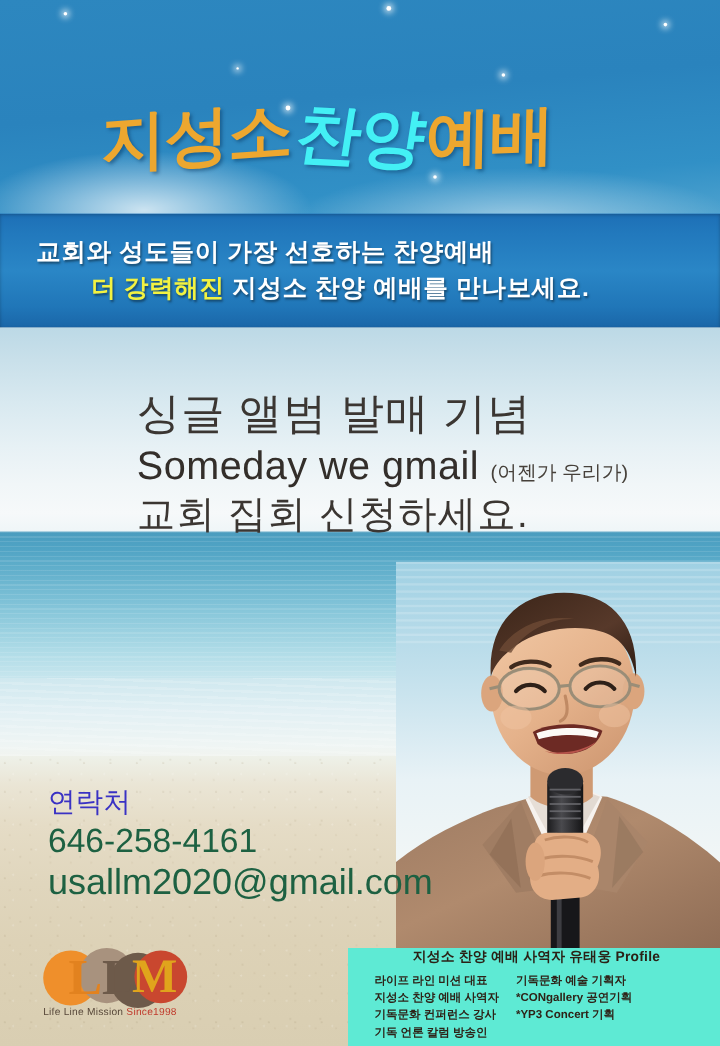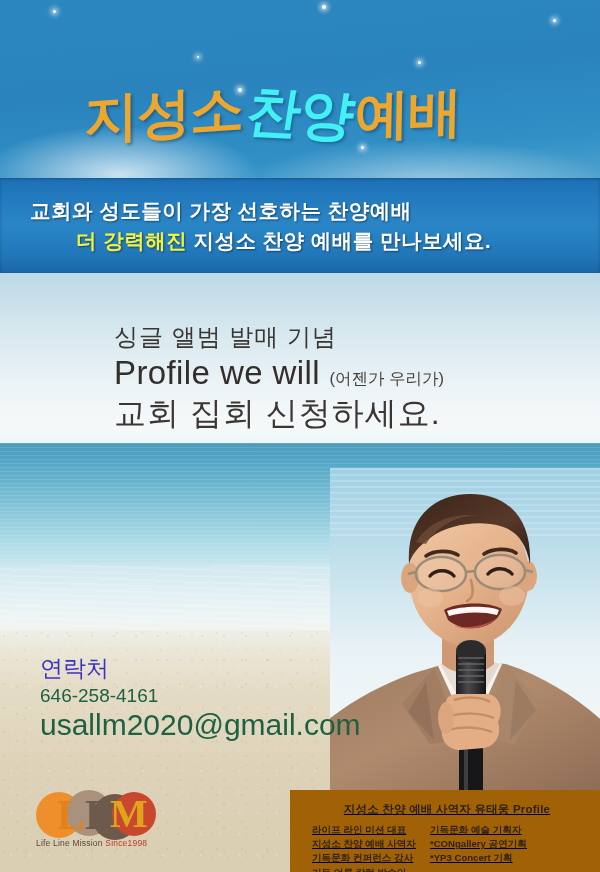--- a/index.html
+++ b/index.html
@@ -101,33 +101,33 @@
   .calli span { display:inline-block; }
   .calli .c1 { color:#eda72f; transform:rotate(-4deg) skewX(-4deg);
     text-shadow:2px 2px 3px rgba(0,40,80,.4); }
   .calli .c2 { color:#43f0f5; transform:rotate(3deg) skewX(-6deg);
     margin-left:4px; text-shadow:2px 2px 3px rgba(0,40,80,.35); }
   .calli .c3 { color:#eda72f; transform:rotate(-2deg) skewX(-3deg);
     margin-left:2px; text-shadow:2px 2px 3px rgba(0,40,80,.4); }
 
   
   .msg { position:absolute; left:114px; top:322px; }
-  .msg-l1 { font-size:24px; color:#3b3632; line-height:1.28;
+  .msg-l1 { font-size:36px; color:#3b3632; line-height:1.28;
     letter-spacing:1px; }
   .msg-l2 { font-size:33px; color:#332e2a; line-height:1.22;
     letter-spacing:.4px; white-space:nowrap; }
   .msg-l2 .paren { font-size:16.5px; color:#46403a; letter-spacing:0; }
   .msg-l3 { font-size:32px; color:#3b3632; line-height:1.28;
     letter-spacing:1px; }
 
   
   .contact { position:absolute; left:40px; top:655px; }
   .contact-label { font-size:23px; color:#3a32c4; line-height:1.2;
     margin-bottom:1px; }
-  .contact-phone { font-size:19px; color:#1d6142; line-height:1.22; }
+  .contact-phone { font-size:28px; color:#1d6142; line-height:1.22; }
   .contact-mail { font-size:30px; color:#1d6142; line-height:1.22; }
 
   
   .photo {
     position:absolute; left:330px; top:468px; width:270px; height:330px;
     overflow:hidden;
   }
 
   
   .logo { position:absolute; left:30px; top:788px; width:130px; height:66px; }
@@ -141,23 +141,22 @@
   .logo-L1 { left:27px; top:6px; color:#e2821f; }
   .logo-L2 { left:55px; top:6px; color:#6d5a4a; }
   .logo-M  { left:80px; top:6px; color:#e0a41c; font-size:40px; }
   .logo-tag { position:absolute; left:6px; top:50px;
     font-size:8.5px; font-weight:normal; color:#58483a; letter-spacing:.2px; }
   .logo-tag .since { color:#c0392b; }
 
   
   .profile {
     position:absolute; left:290px; top:790px; width:310px; height:82px;
-    background:#a16207;
-    padding:12px 10px 6px 14px;
-    text-decoration:underline;
+    background:#5eead4;
+    padding:0 10px 6px 14px;
   }
   .profile-title { font-size:11.5px; font-weight:bold; color:#2b2116;
     text-align:center; letter-spacing:.2px; margin-bottom:6px; }
   .profile-cols { display:flex; gap:14px; padding-left:8px; }
   .profile-col { display:flex; flex-direction:column; }
   .profile-item { font-size:9.6px; font-weight:bold; color:#2e2318;
     line-height:1.48; white-space:nowrap; }
 </style>
 </head>
 <body>
@@ -184,21 +183,21 @@
   </div>
 
   <div class="haze"></div>
   <div class="ocean"></div>
   <div class="surf"></div>
   <div class="sand"></div>
   <div class="sand-grain"></div>
 
   <div class="msg">
     <div class="msg-l1">싱글 앨범 발매 기념</div>
-    <div class="msg-l2"><span>Profile we will</span> <span class="paren">(어젠가 우리가)</span></div>
+    <div class="msg-l2"><span>Someday we gmail</span> <span class="paren">(어젠가 우리가)</span></div>
     <div class="msg-l3">교회 집회 신청하세요.</div>
   </div>
 
   <div class="photo">
     <svg width="270" height="330" viewBox="0 0 270 330" xmlns="http://www.w3.org/2000/svg">
       <defs>
         <linearGradient id="bgph" x1="0" y1="0" x2="0" y2="1">
           <stop offset="0%" stop-color="#9fd0e3"></stop>
           <stop offset="28%" stop-color="#c2e0ec"></stop>
           <stop offset="55%" stop-color="#e8f2f6"></stop>

